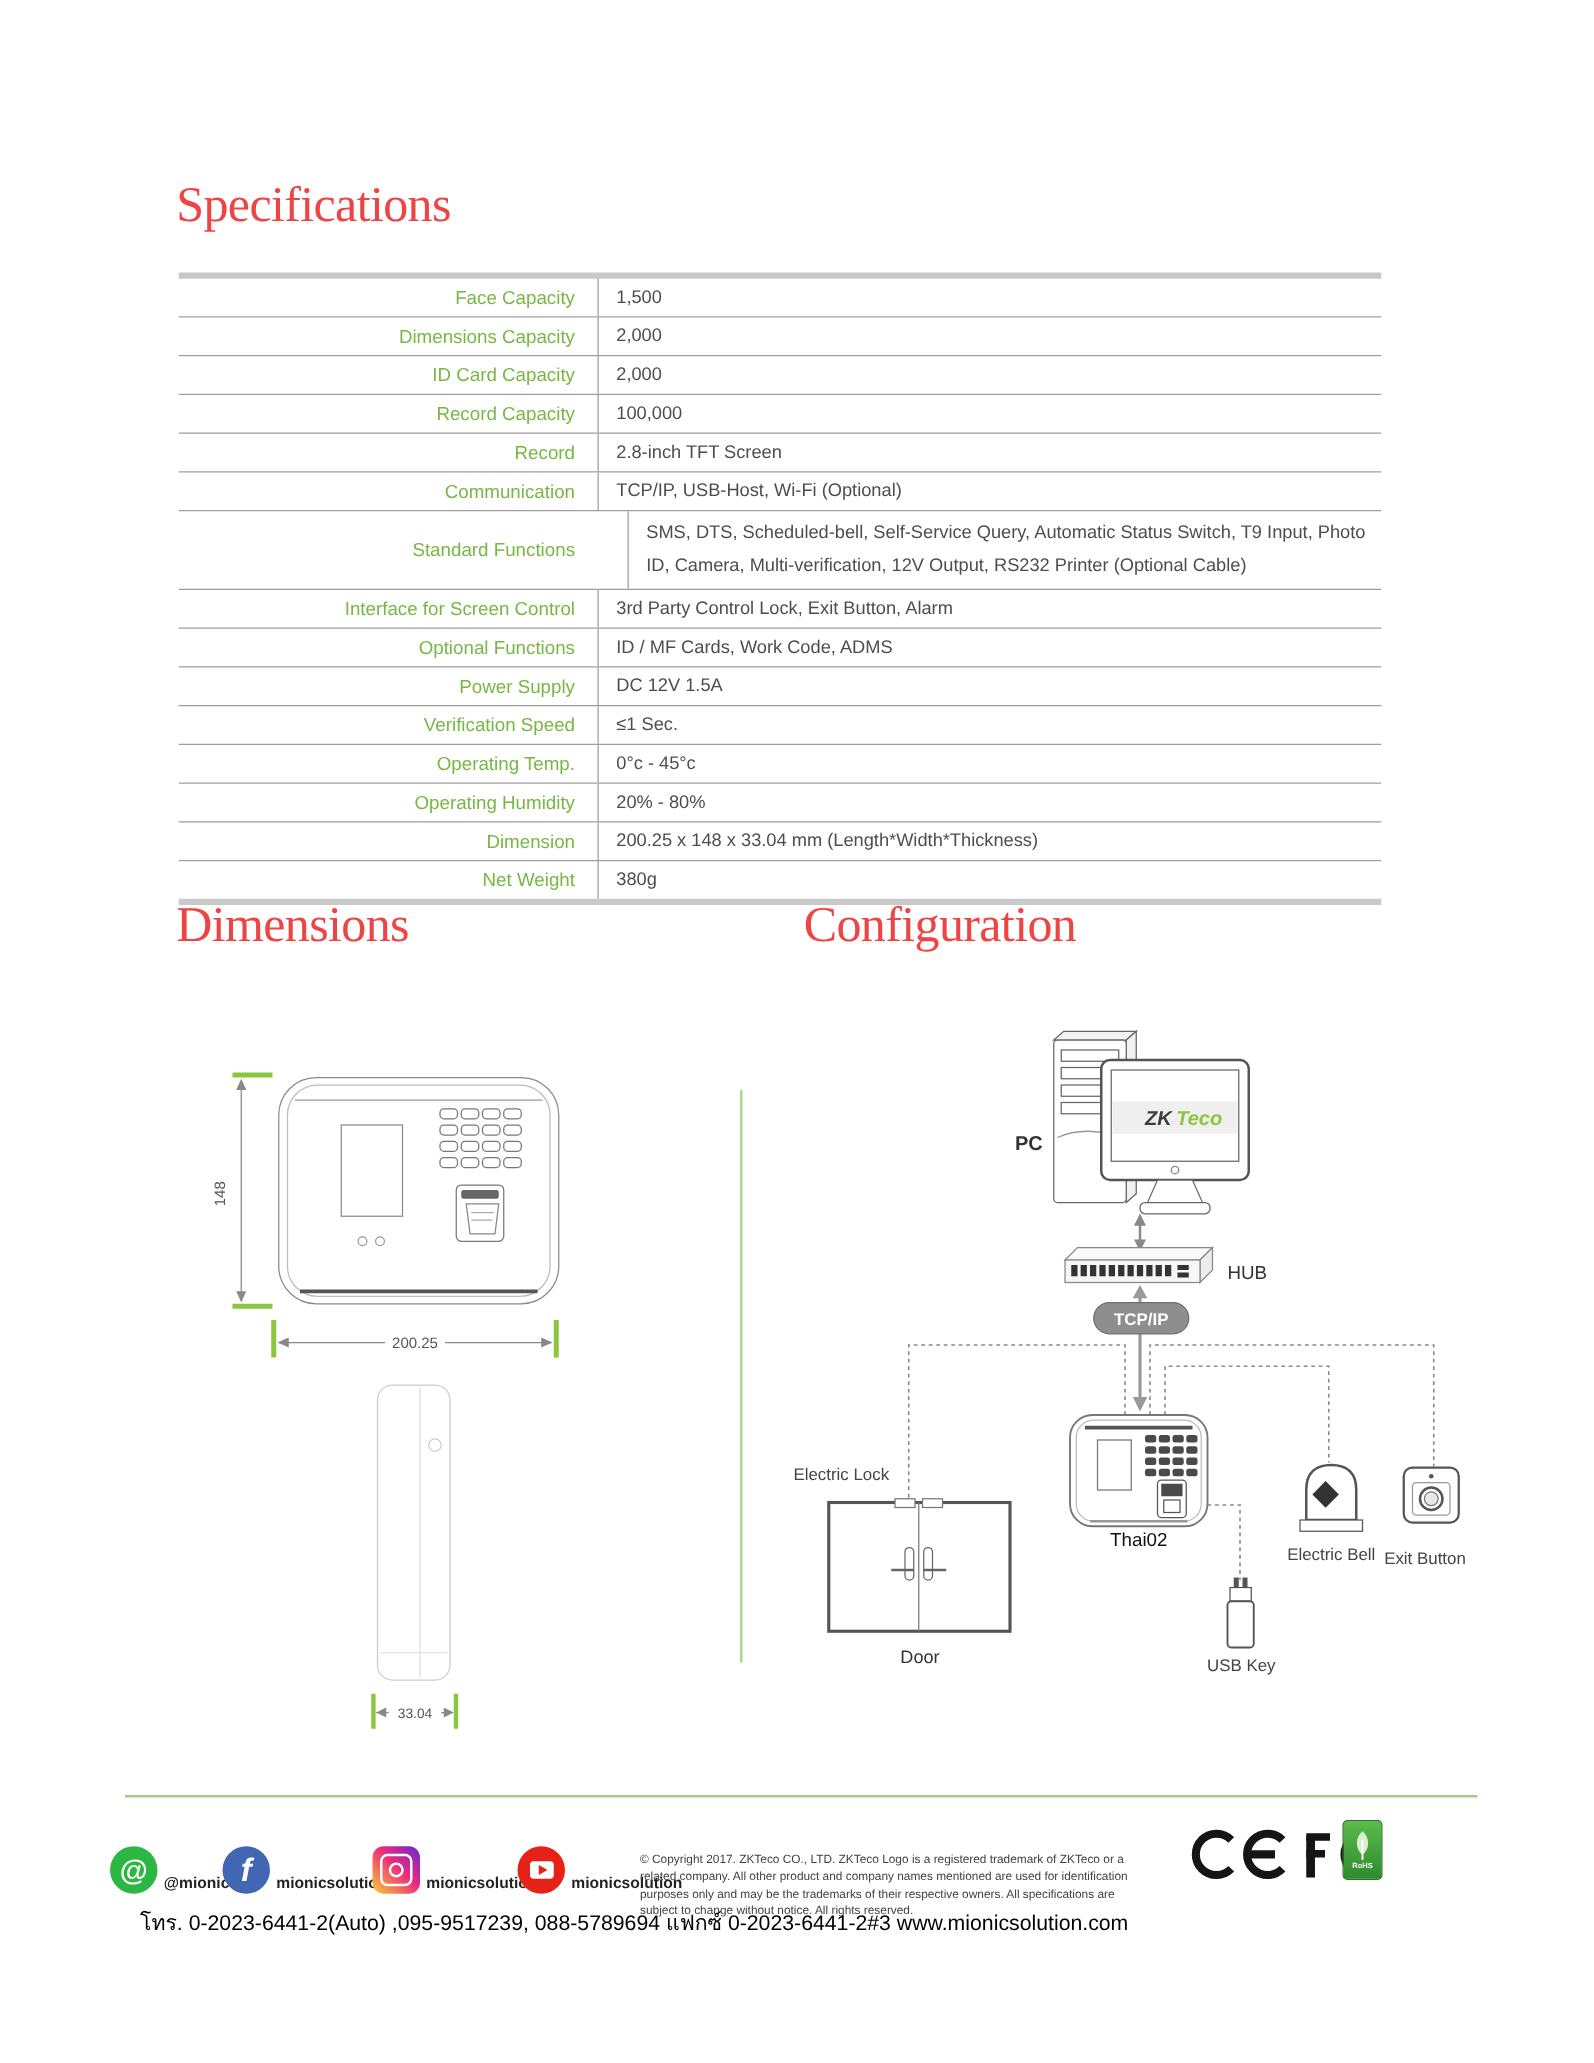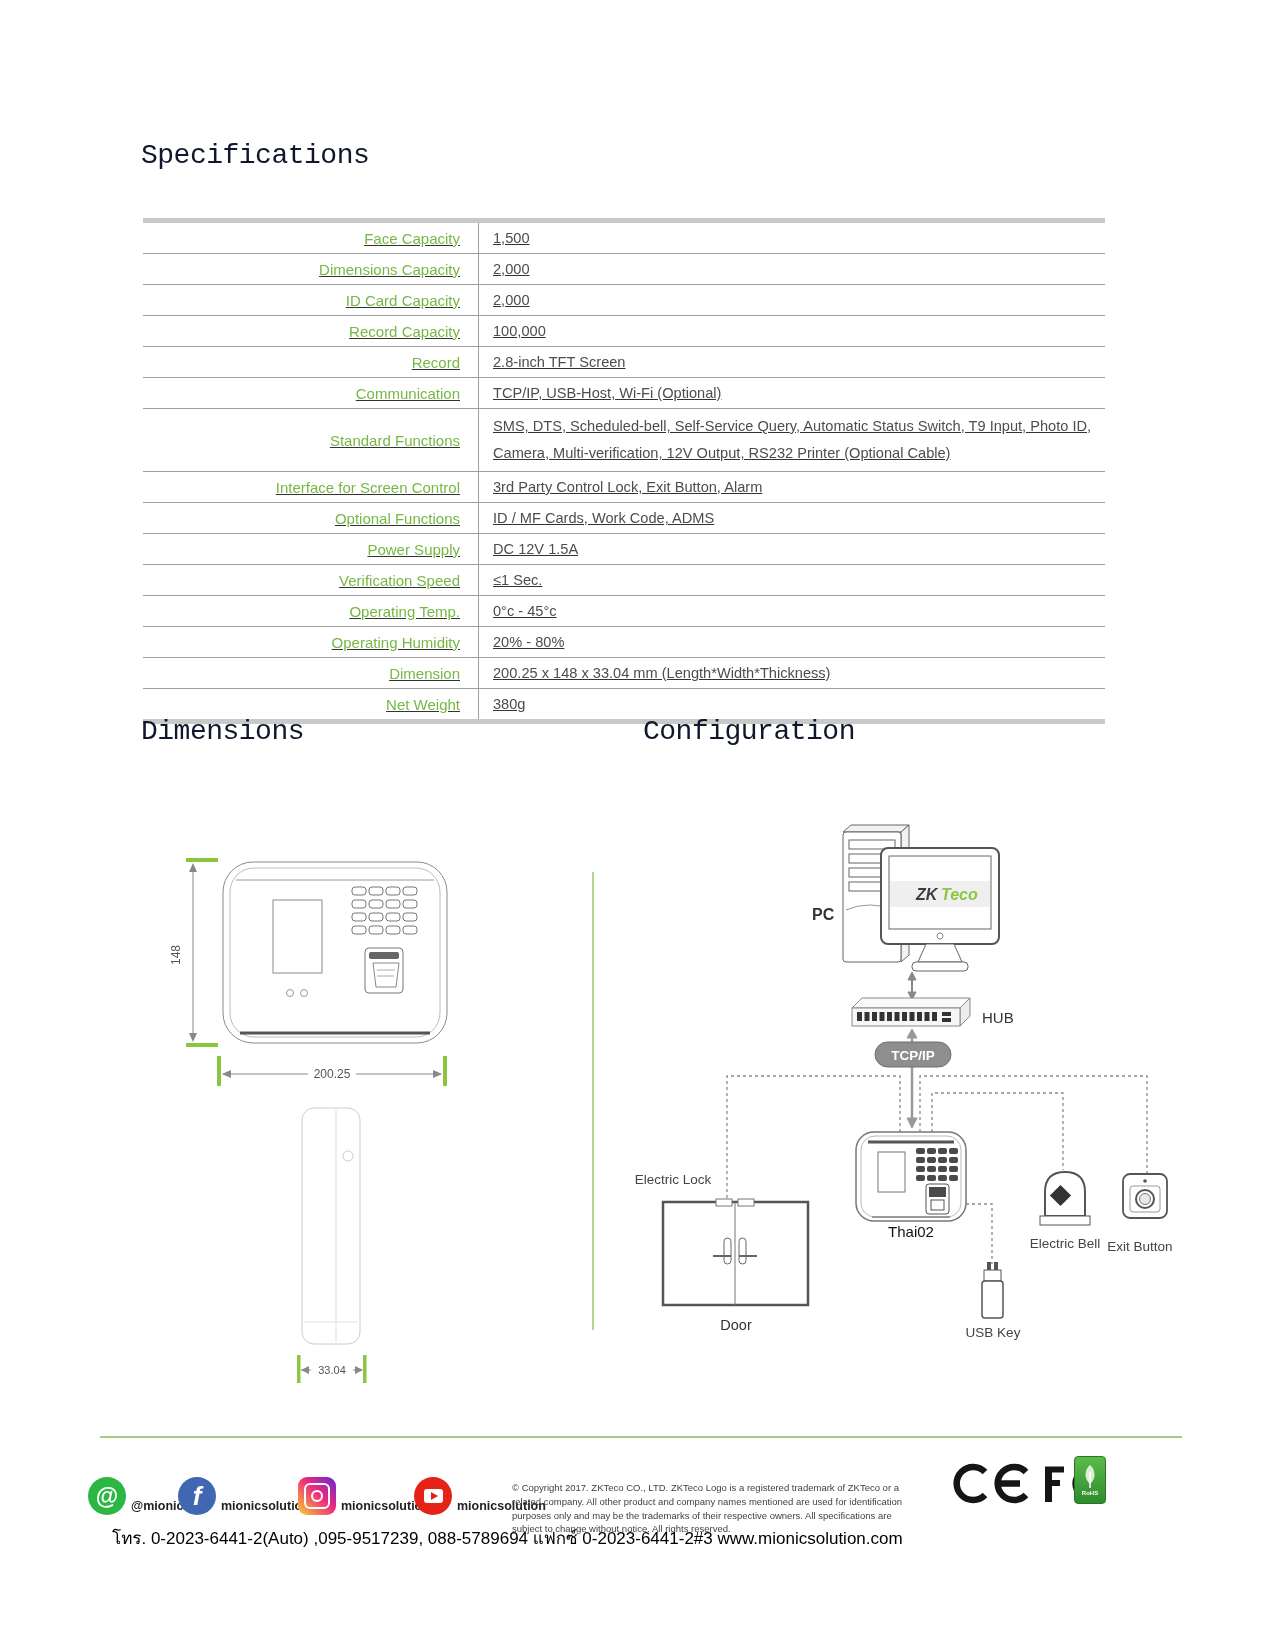--- a/index.html
+++ b/index.html
@@ -1,30 +1,30 @@
 <!DOCTYPE html>
 <html><head>
 <meta charset="utf-8">
 <style>
   html,body{margin:0;padding:0;background:#fff;}
   #page{position:relative;width:1275px;height:1650px;background:#fff;overflow:hidden;
         font-family:"Liberation Sans",sans-serif;color:#333;}
-  .h-green{position:absolute;margin:0;font-weight:300;font-size:28px;color:#0f172a;
-           font-family:Liberation Mono, monospace;letter-spacing:-0.5px;}
+  .h-green{position:absolute;margin:0;font-weight:300;font-size:40px;color:#ef4444;
+           font-family:Liberation Serif, serif;letter-spacing:-0.5px;}
   
   .spec-table{position:absolute;left:143px;top:218px;width:962px;
-              border-top:5px solid #c9c9c9;border-bottom:5px solid #c9c9c9;text-decoration:underline;}
+              border-top:5px solid #c9c9c9;border-bottom:5px solid #c9c9c9;}
   .spec-row{display:flex;align-items:center;min-height:30px;border-bottom:1px solid #9e9e9e;}
   .spec-row:last-child{border-bottom:none;}
   .spec-row.tall{min-height:62px;}
   .spec-label{width:335px;box-sizing:border-box;text-align:right;padding-right:18px;
               color:#76b843;font-size:15px;}
   .spec-value{flex:1;box-sizing:border-box;align-self:stretch;display:flex;align-items:center;
               border-left:1px solid #9e9e9e;padding:2px 10px 2px 14px;color:#4d4d4d;font-size:14.6px;}
-  .spec-row.tall .spec-value{line-height:27px;}
+  .spec-row.tall .spec-value{line-height:27px;margin-left:24px;}
   
   .dim-svg{position:absolute;left:140px;top:790px;}
   .cfg-svg{position:absolute;left:590px;top:780px;}
   .v-divider{position:absolute;left:592px;top:872px;width:2px;height:458px;background:#aed690;}
   svg text{font-family:"Liberation Sans",sans-serif;}
   
   .hrule{position:absolute;left:100px;top:1436px;width:1082px;height:2px;background:#a7ca87;}
   .social{position:absolute;display:flex;align-items:flex-end;gap:5px;}
   .social .slabel{font-size:12.5px;font-weight:bold;color:#222;padding-bottom:2px;white-space:nowrap;}
   .icn{width:38px;height:38px;border-radius:50%;display:flex;align-items:center;justify-content:center;flex:0 0 auto;}

